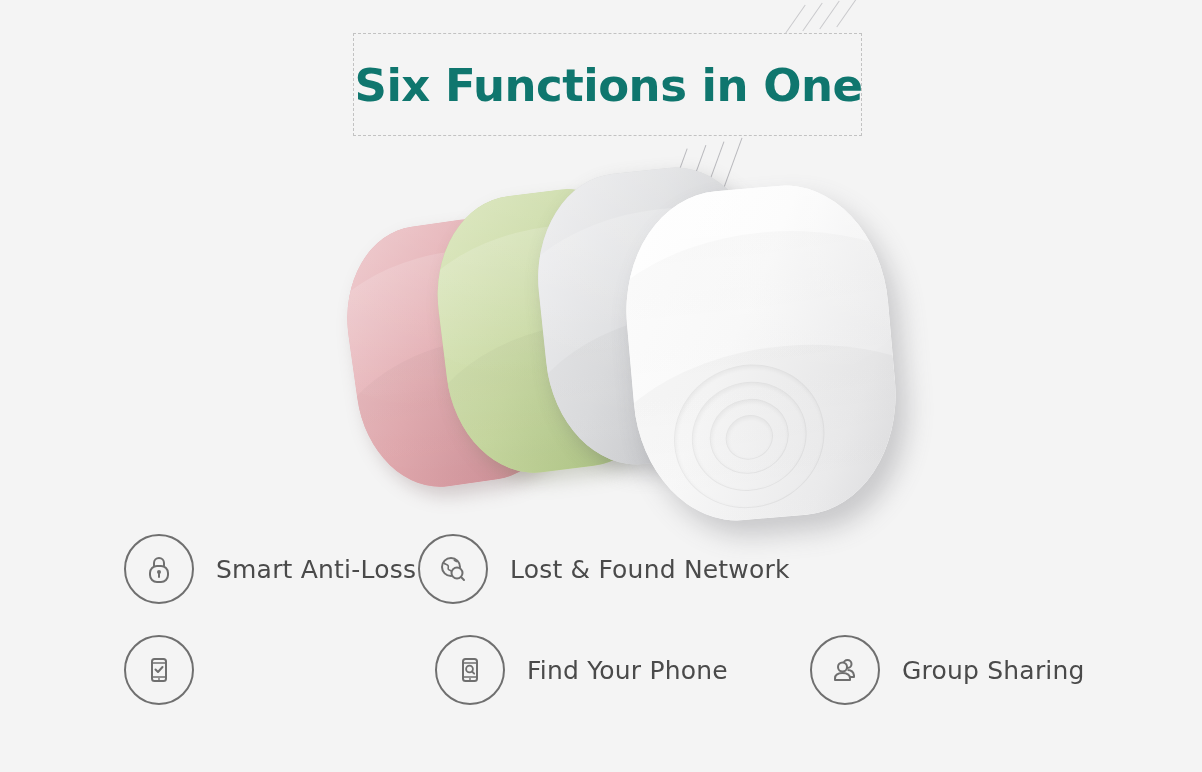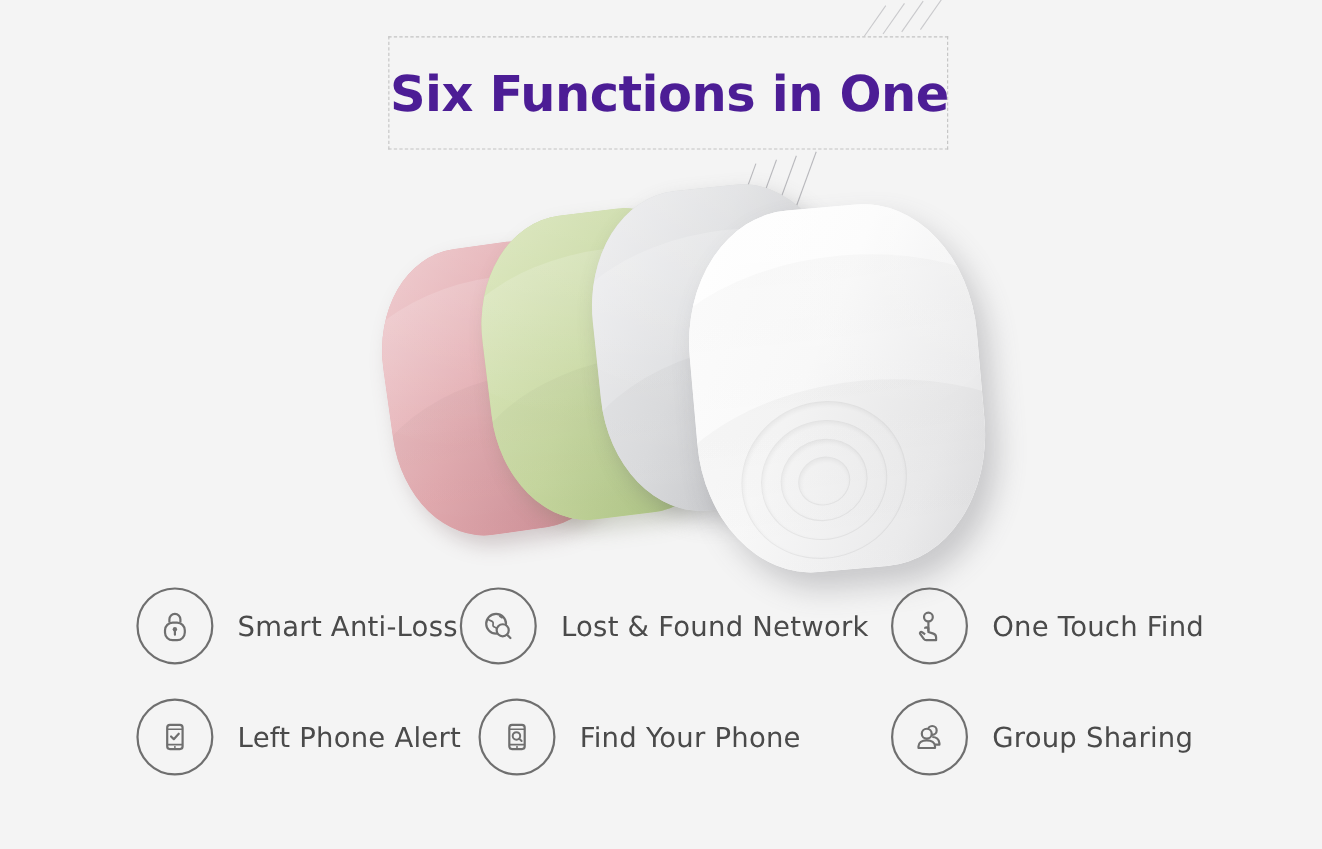--- a/index.html
+++ b/index.html
@@ -32,21 +32,21 @@
     top: 0;
     width: 509px;
     height: 103px;
     display: flex;
     align-items: center;
     justify-content: center;
     font-family: "DejaVu Sans", sans-serif;
     font-size: 45px;
     font-weight: bold;
     letter-spacing: -0.5px;
-    color: #4c1d95;
+    color: #0f766e;
     white-space: nowrap;
   }
 
   
   .hatch {
     position: absolute;
     background: #c9c9cc;
   }
 
   
@@ -240,41 +240,30 @@
           <circle cx="15" cy="15" r="9"></circle>
           <path d="M7.5 11c2 1.5 3.5 1 4.5 2.5s-.5 3 .5 4 2.5.5 3 2" stroke-width="1.6"></path>
           <path d="M18 7.5c.5 1.5 2 1.5 3 2.5" stroke-width="1.6"></path>
           <circle cx="21" cy="21" r="5.5" fill="#f4f4f4"></circle>
           <path d="M25 25l3 3" stroke-linecap="round"></path>
         </svg>
       </div>
       <div class="feature-label">Lost &amp; Found Network</div>
     </div>
 
-    <div class="feature" style="left:810px;top:14px;">
-      <div class="feature-icon">
-        <svg width="34" height="34" viewBox="0 0 34 34" fill="none" stroke="#6f6f6f" stroke-width="2">
-          <circle cx="16" cy="9" r="4"></circle>
-          <path d="M16 13v8" stroke-linecap="round"></path>
-          <path d="M13 19.5c0-1.5 3-1.5 3 0v3l4.5 1.5c2 .7 2.5 2 2.5 3.5v2.5h-9c-1 0-1.6-.4-2.2-1.2l-3.3-4.6c-.7-1 .6-2.4 1.7-1.6l2.8 2.2" stroke-linejoin="round"></path>
-        </svg>
-      </div>
-      <div class="feature-label">One Touch Find</div>
-    </div>
 
     <div class="feature" style="left:124px;top:115px;">
       <div class="feature-icon">
         <svg width="34" height="34" viewBox="0 0 34 34" fill="none" stroke="#6f6f6f" stroke-width="2">
           <rect x="10" y="6" width="14" height="22" rx="2.5"></rect>
           <path d="M10 10h14M10 24h14" stroke-width="1.5"></path>
           <circle cx="17" cy="26" r="0.9" fill="#6f6f6f" stroke="none"></circle>
           <path d="M13.5 16.5l2.5 2.5 4.5-5" stroke-linecap="round" stroke-linejoin="round"></path>
         </svg>
       </div>
-      <div class="feature-label">Left Phone Alert</div>
     </div>
 
     <div class="feature" style="left:810px;top:115px;">
       <div class="feature-icon">
         <svg width="34" height="34" viewBox="0 0 34 34" fill="none" stroke="#6f6f6f" stroke-width="2">
           <circle cx="19.5" cy="11" r="4"></circle>
           <path d="M19.5 17c3.5 0 6 2 6.5 5.5v1.5h-6" stroke-linejoin="round"></path>
           <circle cx="14.5" cy="14" r="4.5" fill="#f4f4f4"></circle>
           <path d="M7 27v-1.5c0-3.6 3.2-5.5 7.5-5.5s7.5 1.9 7.5 5.5V27z" stroke-linejoin="round" fill="#f4f4f4"></path>
         </svg>

